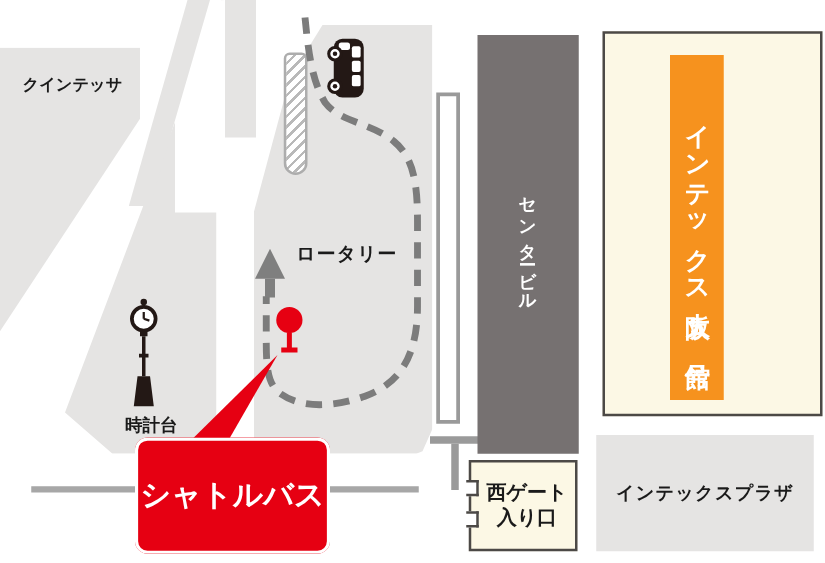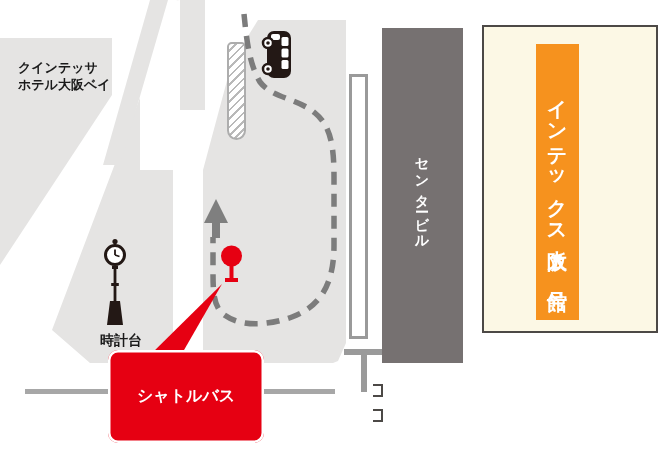--- a/index.html
+++ b/index.html
@@ -46,28 +46,28 @@
   .west-gate .txt{font-weight:bold;font-size:16px;line-height:1.25;color:#1a1a1a;
     text-align:center;padding-left:6px;}
   .notch{background:#fff;width:10px;height:13px;box-sizing:border-box;
     border:2.5px solid var(--dark_border);border-left:none;}
   .notch1{left:373px;top:384px;} .notch2{left:373px;top:409px;}
   .plaza{left:477px;top:348px;width:174px;height:93px;background:var(--block_gray);
     display:flex;align-items:center;justify-content:center;}
   .plaza .txt{font-weight:bold;font-size:14.5px;letter-spacing:1px;color:#1a1a1a;}
   
   .lbl{color:#1a1a1a;font-weight:bold;}
-  .hotel-label{left:18px;top:60px;font-size:13px;line-height:1.3;}
+  .hotel-label{left:18px;top:60px;font-size:13px;line-height:1.3;text-align:right;}
   .rotary-label{left:237px;top:194px;font-size:15px;letter-spacing:1px;}
   .clock-label{left:88px;top:332px;width:54px;text-align:right;font-size:14px;}
   
   .callout{left:108px;top:350px;width:156px;height:93px;background:var(--red);
     border-radius:10px;box-shadow:inset 0 0 0 2.5px #fff;
     display:flex;align-items:center;justify-content:center;}
-  .callout .txt{color:#fff;font-weight:bold;font-size:16px;line-height:1.3;}
+  .callout .txt{color:#fff;font-weight:bold;font-size:24px;line-height:1.3;}
   
   svg{display:block;}
 </style>
 </head>
 <body>
 
 <div class="stage">
 
   <div class="abs block hotel-block"></div>
   <div class="abs block main-block"></div>
@@ -125,33 +125,42 @@
   </svg>
 
   <div class="abs callout">
     <div class="txt">
       <div>シャトルバス</div>
     </div>
   </div>
 
   <div class="abs lbl hotel-label">
     <div>クインテッサ</div>
-    <div>ホテル大阪ベイ</div>
   </div>
+  <div class="abs lbl rotary-label">ロータリー</div>
   <div class="abs lbl clock-label">時計台</div>
 
   <div class="abs center-building">
     <span class="vtext">センタービル</span>
   </div>
 
   <div class="abs hall5">
     <div class="abs hall5-banner">
       <span class="vtext">
         <span>インテックス大阪</span><span class="upright">5号館</span>
       </span>
     </div>
   </div>
 
+  <div class="abs west-gate">
+    <div class="txt">
+      <div>西ゲート</div>
+      <div>入り口</div>
+    </div>
+  </div>
   <div class="abs notch notch1"></div>
   <div class="abs notch notch2"></div>
 
+  <div class="abs plaza">
+    <span class="txt">インテックスプラザ</span>
+  </div>
 
 </div>
 
 </body></html>

